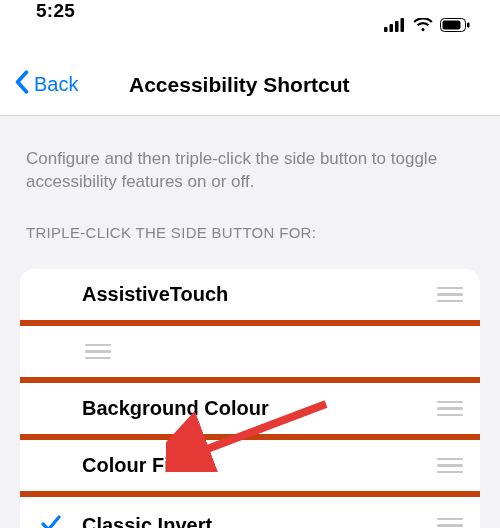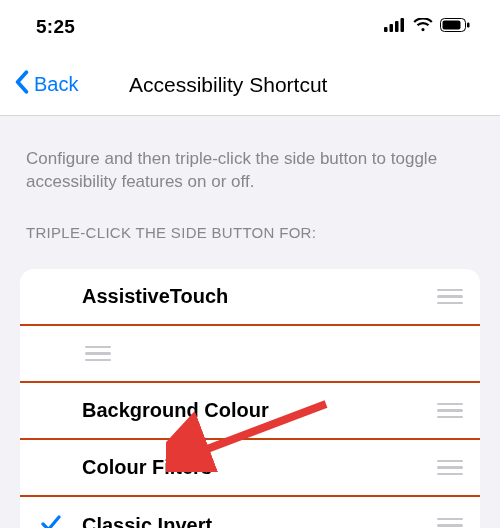--- a/index.html
+++ b/index.html
@@ -1,29 +1,29 @@
 <!DOCTYPE html>
 <html><head>
 <meta charset="utf-8">
 <style>
   * { box-sizing: border-box; margin: 0; padding: 0; }
   html, body { width: 500px; height: 528px; font-family: -apple-system, "Helvetica Neue", Helvetica, Arial, sans-serif; background: #f2f2f7; overflow: hidden; }
-  .status-bar { height: 54px; display: flex; justify-content: space-between; align-items: center; padding: 0 30px 0 36px; background: #fff; }
+  .status-bar { height: 54px; display: flex; justify-content: space-between; padding: 0 30px 0 36px; background: #fff; }
   .status-time { font-size: 19px; font-weight: 600; letter-spacing: 0.3px; }
   .status-icons { display: flex; align-items: center; gap: 7px; }
   .header { height: 62px; background: #fff; display: flex; align-items: center; border-bottom: 1px solid #d5d5da; position: relative; }
   .back { display: flex; align-items: center; color: #007aff; font-size: 20px; position: absolute; left: 10px; }
   .back svg { width: 16px; height: 24px; }
   .back span { margin-left: 4px; }
-  .title { font-size: 21px; font-weight: 400; position: absolute; left: 129px; }
+  .title { font-size: 21px; font-weight: 700; position: absolute; left: 129px; }
   .section { padding: 24px 20px 0 20px; }
   .desc { color: #86868b; font-size: 17px; line-height: 1.35; margin-bottom: 30px; padding: 0 6px; margin-top: 8px; }
   .section-header { color: #86868b; font-size: 15px; letter-spacing: 0.3px; margin-bottom: 28px; padding: 0 6px; }
   .list { background: #fff; border-radius: 14px; overflow: hidden; }
-  .row { display: flex; align-items: center; height: 57px; border-bottom: 2px solid #c2410c; position: relative; }
+  .row { display: flex; align-items: center; height: 57px; border-bottom: 6px solid #c2410c; position: relative; }
   .row:last-child { border-bottom: none; }
   .check { width: 62px; display: flex; justify-content: center; align-items: center; flex-shrink: 0; }
   .label { flex: 1; font-size: 20px; font-weight: 600; color: #000; }
   .grip { width: 46px; display: flex; flex-direction: column; align-items: center; gap: 4px; padding-right: 14px; }
   .grip-line { width: 26px; height: 2.5px; background: #c7c7cc; border-radius: 2px; }
   .arrow { position: absolute; left: 166px; top: 396px; pointer-events: none; }
 </style>
 </head>
 <body>
 

